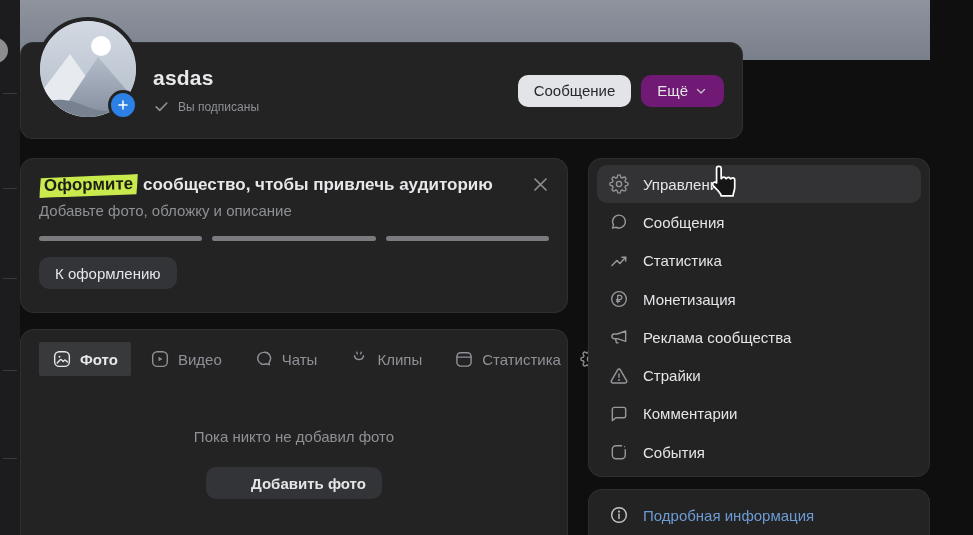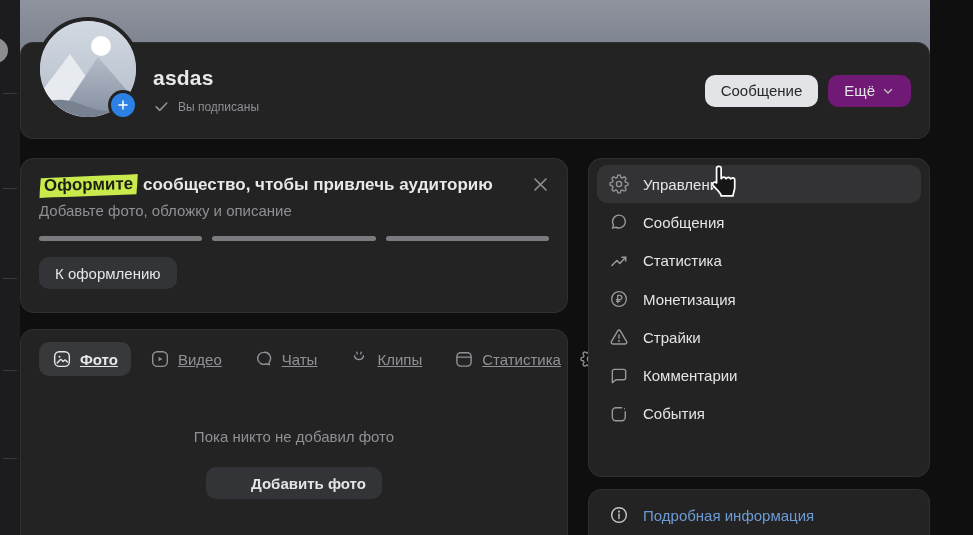--- a/index.html
+++ b/index.html
@@ -25,21 +25,21 @@
   }
   .cover {
     position:absolute; left:20px; top:0; width:910px; height:60px;
     background:linear-gradient(180deg,#8e939e 0%,#7a808b 100%);
   }
   .card {
     position:absolute; background:#232324; border:1px solid rgba(255,255,255,0.055);
     border-radius:14px;
   }
   
-  .header-card { left:20px; top:42px; width:910px; height:97px; border-radius:13px;
+  .header-card { left:20px; top:42px; width:723px; height:97px; border-radius:13px;
     display:flex; align-items:center; padding:0 18px 0 132px; }
   .avatar-wrap { position:absolute; left:36px; top:17px; width:106px; height:106px; z-index:3; }
   .avatar {
     width:104px; height:104px; border-radius:50%; border:4px solid #232324;
     overflow:hidden; background:#c9d1dc;
   }
   .avatar svg { display:block; }
   .avatar-badge {
     position:absolute; right:4px; bottom:3px; width:30px; height:30px; border-radius:50%;
     background:#2d81e4; border:3px solid #232324;
@@ -72,23 +72,22 @@
   .promo-btn { margin-top:16px; }
   .close-x {
     position:absolute; right:16px; top:14px; width:22px; height:22px;
     color:#8e9094; cursor:pointer; display:flex; align-items:center; justify-content:center;
   }
   
   .photos-card { left:20px; top:329px; width:548px; height:340px; padding:12px 18px; }
   .tabs-row { display:flex; align-items:center; gap:6px; }
   .tab {
     display:inline-flex; align-items:center; gap:8px; height:34px; padding:0 13px;
-    border-radius:10px; font-size:15px; font-weight:500; color:#8f9196; cursor:pointer;
+    border-radius:2px; font-size:15px; font-weight:500; color:#8f9196; cursor:pointer;
     white-space:nowrap;
-    text-decoration:underline;
   }
   .tab.selected { background:#38393b; color:#e7e8ea; font-weight:600; }
   .tabs-gear { margin-left:auto; color:#8f9196; cursor:pointer; display:flex; }
   .empty-wrap { display:flex; flex-direction:column; align-items:center; margin-top:52px; }
   .empty-text { font-size:15px; color:#8e9094; }
   .empty-btn { margin-top:22px; font-weight:600;padding-left:45px; }
   
   .menu-card { left:588px; top:158px; width:342px; height:319px; padding:6px 8px; }
   .menu-item {
     display:flex; align-items:center; gap:14px; height:38.3px; padding:0 12px;
@@ -273,20 +272,29 @@
           <circle cx="12" cy="12" r="8.8"></circle>
           <path d="M10.4 16.4V7.6h2.5a2.55 2.55 0 1 1 0 5.1H9"></path>
           <line x1="9" y1="14.7" x2="12.9" y2="14.7"></line>
         </svg>
     </span>
     <span>Монетизация</span>
   </div>
   <div class="menu-item">
     <span class="menu-icon">
       <svg width="20" height="20" viewBox="0 0 24 24" fill="none" stroke="currentColor" stroke-width="1.7" stroke-linecap="round" stroke-linejoin="round">
+          <path d="M20 4.8v12.4l-10-3.2H6.3a2.8 2.8 0 0 1 0-5.6H10l10-3.6z"></path>
+          <path d="M7.8 14.2l1.2 4.8h2"></path>
+        </svg>
+    </span>
+    <span>Реклама сообщества</span>
+  </div>
+  <div class="menu-item">
+    <span class="menu-icon">
+      <svg width="20" height="20" viewBox="0 0 24 24" fill="none" stroke="currentColor" stroke-width="1.7" stroke-linecap="round" stroke-linejoin="round">
           <path d="M10.4 4.6 2.9 17.6a1.85 1.85 0 0 0 1.6 2.8h15a1.85 1.85 0 0 0 1.6-2.8L13.6 4.6a1.85 1.85 0 0 0-3.2 0z"></path>
           <line x1="12" y1="9.5" x2="12" y2="13.5"></line>
           <circle cx="12" cy="16.7" r="0.4" fill="currentColor"></circle>
         </svg>
     </span>
     <span>Страйки</span>
   </div>
   <div class="menu-item">
     <span class="menu-icon">
       <svg width="20" height="20" viewBox="0 0 24 24" fill="none" stroke="currentColor" stroke-width="1.7" stroke-linecap="round" stroke-linejoin="round">

